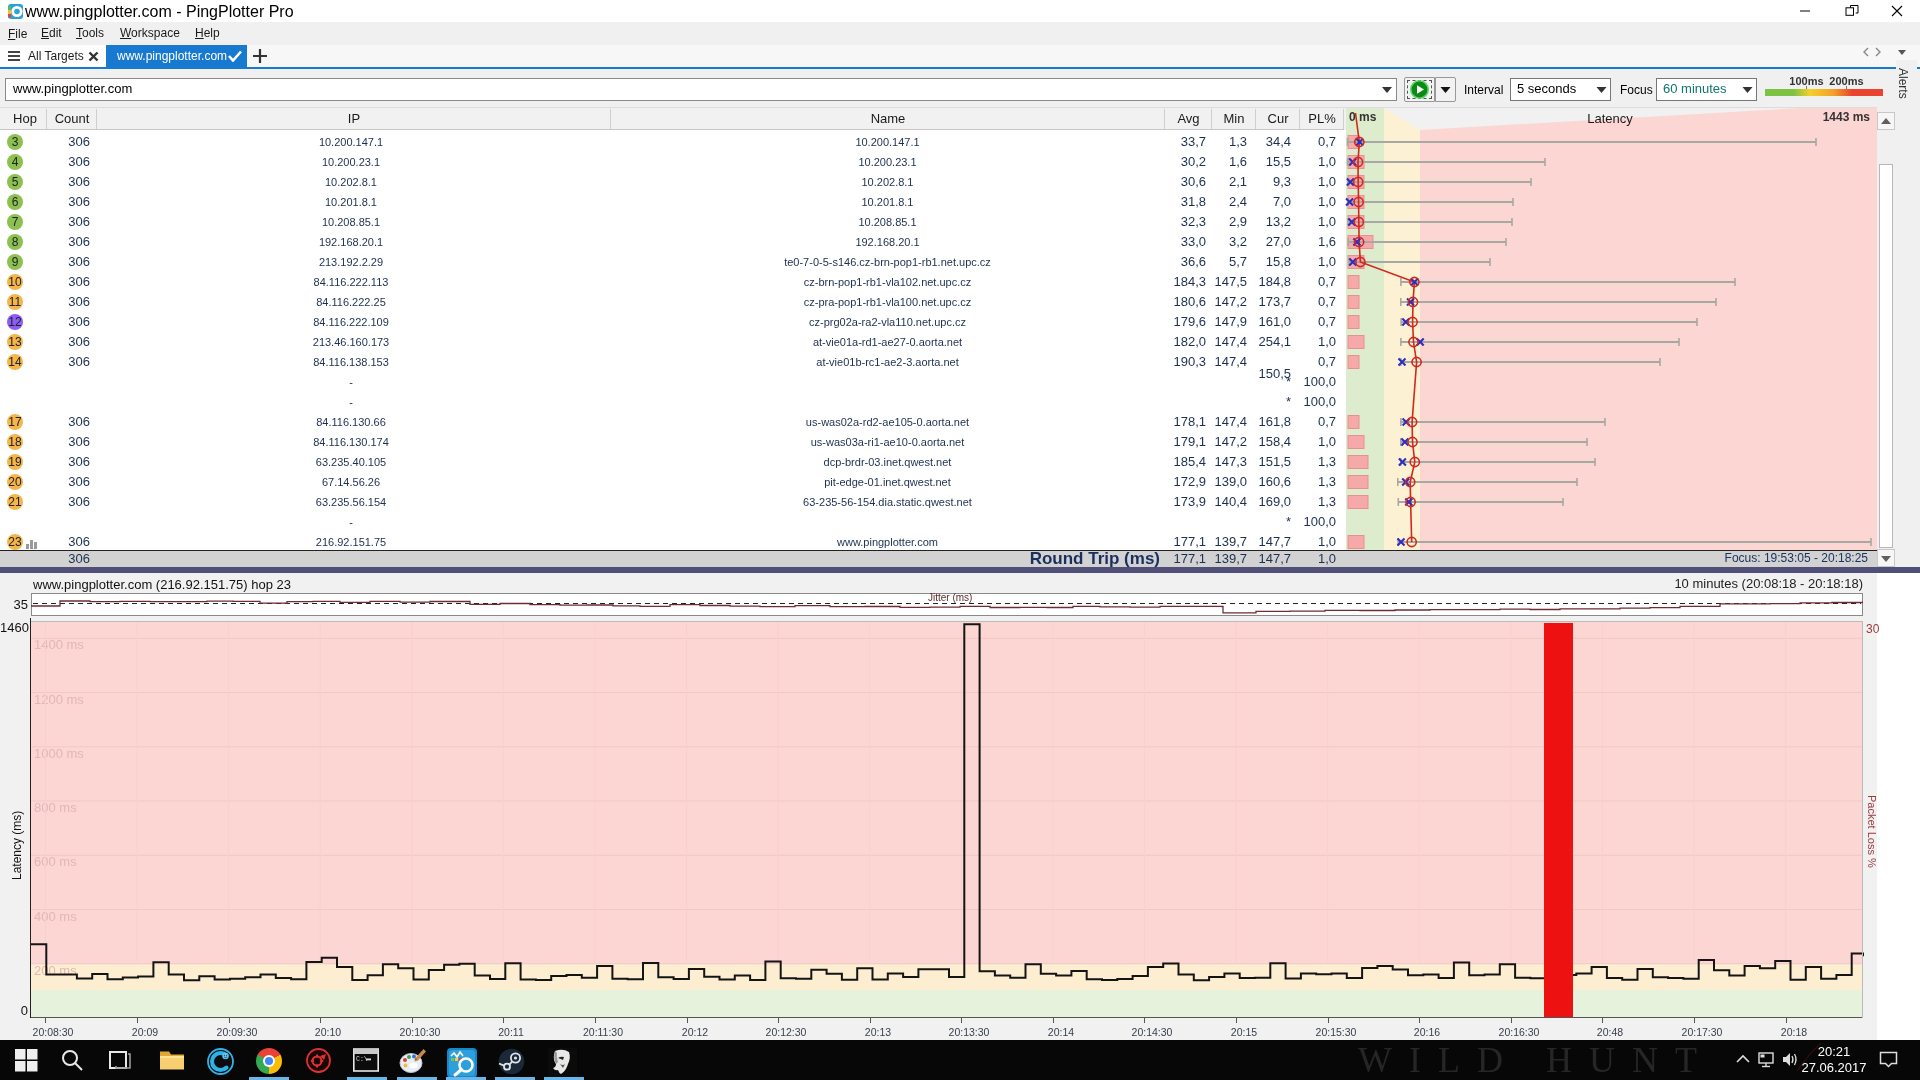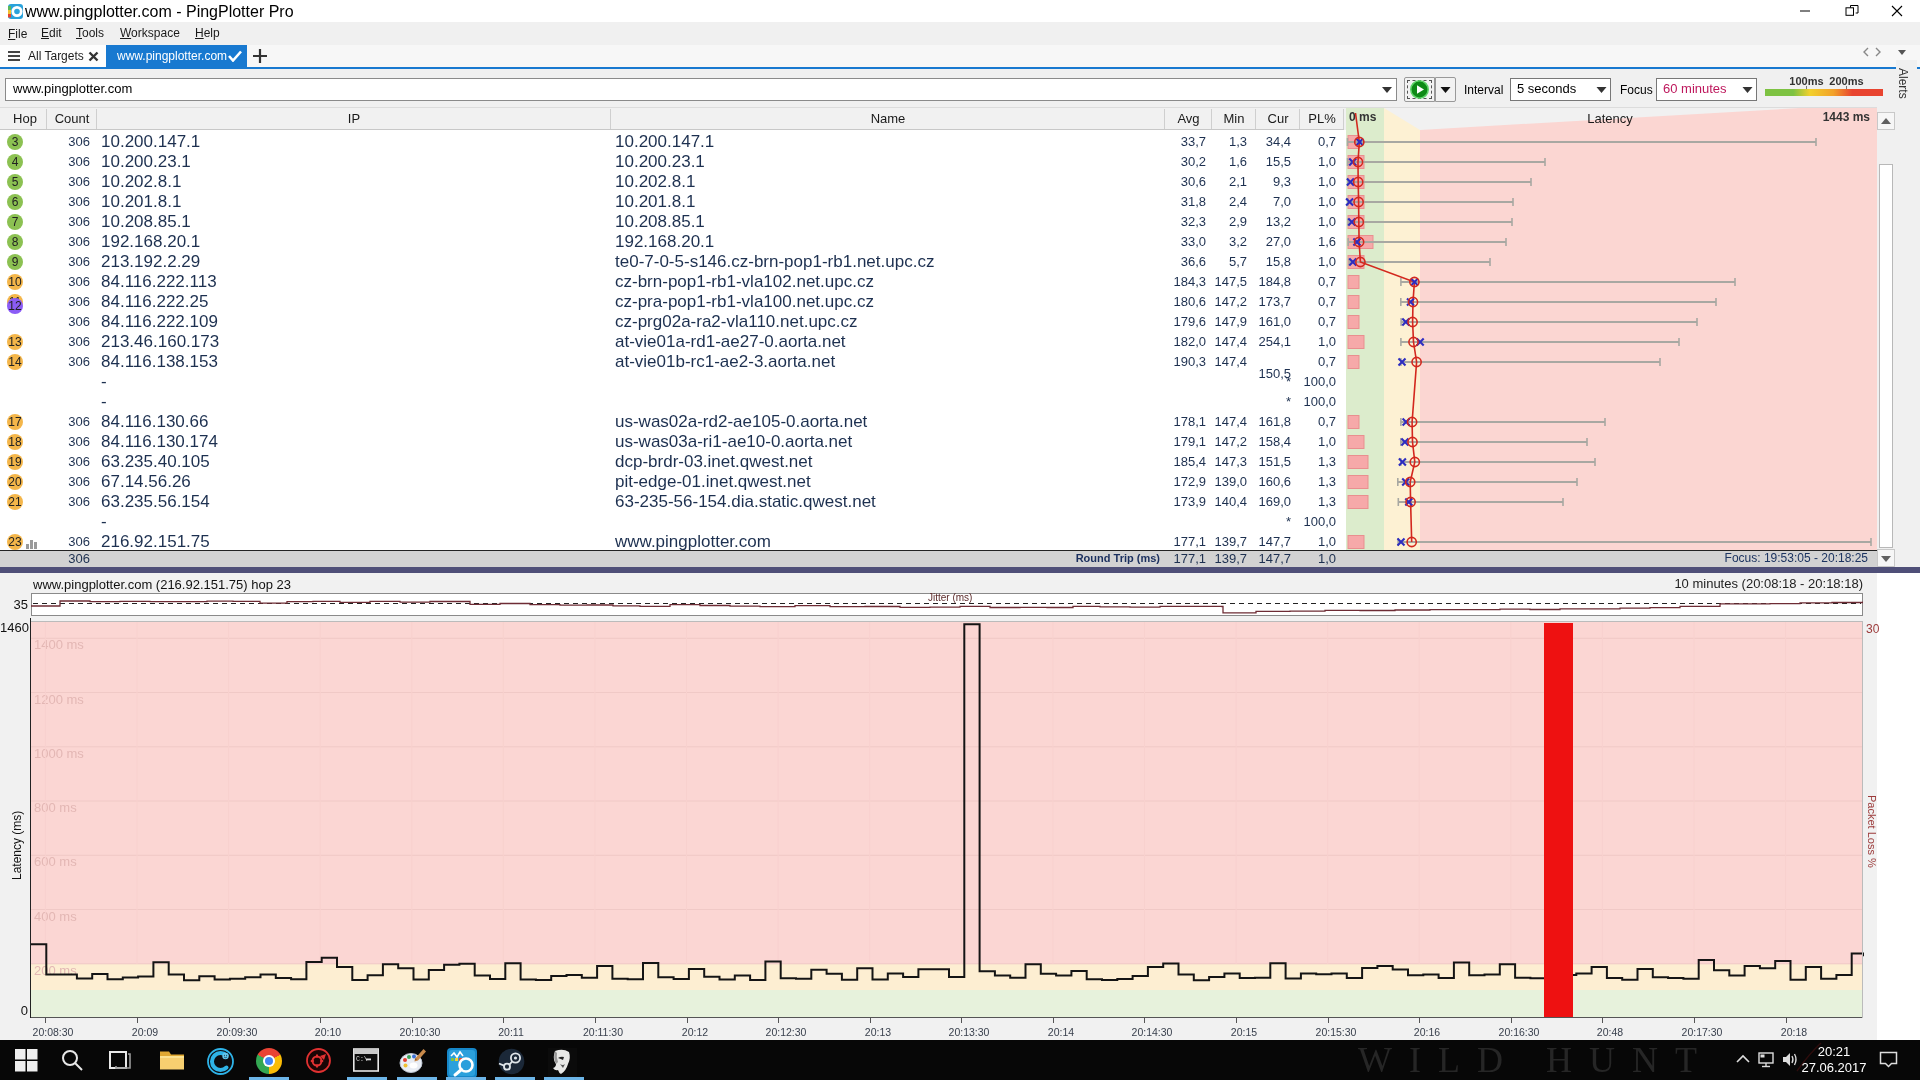--- a/index.html
+++ b/index.html
@@ -1,19 +1,19 @@
 <!DOCTYPE html>
 <html><head><meta charset="utf-8"><title>pp</title><style>
 *{margin:0;padding:0;box-sizing:border-box}
 html,body{width:1920px;height:1080px;overflow:hidden;background:#fff;
   font-family:"Liberation Sans",sans-serif;-webkit-font-smoothing:antialiased}
 .abs{position:absolute}
 .hopc{width:16px;height:16px;border-radius:50%;font-size:12px;line-height:16px;text-align:center;color:#222;font-weight:normal}
 .rcell{text-align:right;font-size:13px;color:#1d3050;line-height:20px}
-.lcell{text-align:left;font-size:17px;color:#1d3050;line-height:20px;white-space:nowrap}
+.lcell{text-align:center;font-size:11px;color:#1d3050;line-height:20px;white-space:nowrap}
 .hdr{font-size:13px;color:#1a1a1a;line-height:22px;text-align:center}
 .mitem{font-size:12px;color:#1a1a1a}
 .xlab{font-size:10.5px;color:#39404d;top:1026px;transform:translateX(-50%);white-space:nowrap}
 .tick{top:1018px;width:1px;height:5px;background:#555}
 </style></head><body>
 
 <div class="abs" style="left:0;top:0;width:1920px;height:22px;background:#fff"></div>
 <svg class="abs" style="left:8px;top:4px" width="15" height="15" viewBox="0 0 15 15">
  <rect width="15" height="15" rx="3" fill="#2aa2db"></rect>
  <rect x="0" y="2" width="3" height="4" fill="#5cb85c"></rect>
@@ -80,21 +80,21 @@
     <path d="M0.5 1 h10 l-5 6z" fill="#111"></path>
   </svg>
 <div class="abs" style="left:1464px;top:83px;font-size:12px;color:#000">Interval</div>
 <div class="abs" style="left:1510px;top:78px;width:101px;height:23px;background:#fff;border:1px solid #777"></div>
 <div class="abs" style="left:1517px;top:81px;font-size:13px;color:#000">5 seconds</div>
 <svg class="abs" style="left:1596px;top:86px" width="11" height="8">
     <path d="M0.5 1 h10 l-5 6z" fill="#333"></path>
   </svg>
 <div class="abs" style="left:1620px;top:83px;font-size:12px;color:#000">Focus</div>
 <div class="abs" style="left:1656px;top:78px;width:101px;height:23px;background:#fff;border:1px solid #777"></div>
-<div class="abs" style="left:1663px;top:81px;font-size:13px;color:#be185d">60 minutes</div>
+<div class="abs" style="left:1663px;top:81px;font-size:13px;color:#0f766e">60 minutes</div>
 <svg class="abs" style="left:1742px;top:86px" width="11" height="8">
     <path d="M0.5 1 h10 l-5 6z" fill="#333"></path>
   </svg>
 <div class="abs" style="left:1784px;top:75px;width:45px;font-size:11px;font-weight:bold;color:#333;text-align:center">100ms</div>
 <div class="abs" style="left:1824px;top:75px;width:45px;font-size:11px;font-weight:bold;color:#333;text-align:center">200ms</div>
 <div class="abs" style="left:1806px;top:86px;width:1px;height:3px;background:#777"></div>
 <div class="abs" style="left:1846px;top:86px;width:1px;height:3px;background:#777"></div>
 <div class="abs" style="left:1765px;top:89px;width:118px;height:7px;background:linear-gradient(to right,#7dc242 0%,#7dc242 24%,#f2d02c 38%,#f2a12a 58%,#e8442f 74%,#e8442f 100%)"></div>
 <div class="abs" style="left:1896px;top:60px;width:21px;height:67px;background:#f0f0f0"></div>
 <div class="abs" style="left:1910px;top:68px;font-size:12px;color:#333;transform:rotate(90deg);transform-origin:0 0;white-space:nowrap">Alerts</div>
@@ -195,21 +195,21 @@
 <div class="abs rcell" style="left:1231px;top:272px;width:60px">184,8</div>
 <div class="abs rcell" style="left:1276px;top:272px;width:60px">0,7</div>
 <div class="abs hopc" style="left:7px;top:294px;background:#f4b64a">11</div>
 <div class="abs rcell" style="left:40px;top:292px;width:50px">306</div>
 <div class="abs lcell" style="left:101px;top:292px;width:500px">84.116.222.25</div>
 <div class="abs lcell" style="left:615px;top:292px;width:545px">cz-pra-pop1-rb1-vla100.net.upc.cz</div>
 <div class="abs rcell" style="left:1146px;top:292px;width:60px">180,6</div>
 <div class="abs rcell" style="left:1187px;top:292px;width:60px">147,2</div>
 <div class="abs rcell" style="left:1231px;top:292px;width:60px">173,7</div>
 <div class="abs rcell" style="left:1276px;top:292px;width:60px">0,7</div>
-<div class="abs hopc" style="left:7px;top:298px;background:#8b5cf6">12</div>
+<div class="abs hopc" style="left:7px;top:314px;background:#8b5cf6">12</div>
 <div class="abs rcell" style="left:40px;top:312px;width:50px">306</div>
 <div class="abs lcell" style="left:101px;top:312px;width:500px">84.116.222.109</div>
 <div class="abs lcell" style="left:615px;top:312px;width:545px">cz-prg02a-ra2-vla110.net.upc.cz</div>
 <div class="abs rcell" style="left:1146px;top:312px;width:60px">179,6</div>
 <div class="abs rcell" style="left:1187px;top:312px;width:60px">147,9</div>
 <div class="abs rcell" style="left:1231px;top:312px;width:60px">161,0</div>
 <div class="abs rcell" style="left:1276px;top:312px;width:60px">0,7</div>
 <div class="abs hopc" style="left:7px;top:334px;background:#f4b64a">13</div>
 <div class="abs rcell" style="left:40px;top:332px;width:50px">306</div>
 <div class="abs lcell" style="left:101px;top:332px;width:500px">213.46.160.173</div>
@@ -408,21 +408,21 @@
 <div class="abs" style="left:1879px;top:164px;width:14px;height:384px;background:#fff;border:1px solid #b8b8b8"></div>
 <div class="abs" style="left:1877px;top:549px;width:18px;height:18px;background:#f6f6f6;border:1px solid #c8c8c8"></div>
 <svg class="abs" style="left:1881px;top:555px" width="10" height="7">
     <path d="M5 7 L10 1 H0z" fill="#606060"></path>
   </svg>
 
 <div class="abs" style="left:1895px;top:107px;width:25px;height:460px;background:#f0f0f0"></div>
 
 <div class="abs" style="left:0;top:550px;width:1877px;height:17px;background:#d2d2d2;border-top:1px solid #222"></div>
 <div class="abs rcell" style="left:40px;top:549px;width:50px;font-weight:normal">306</div>
-<div class="abs" style="left:960px;top:549px;width:200px;text-align:right;font-size:11px;font-weight:bold;color:#1a2f5e;line-height:19px">Round Trip (ms)</div>
+<div class="abs" style="left:960px;top:549px;width:200px;text-align:right;font-size:17px;font-weight:bold;color:#1a2f5e;line-height:19px">Round Trip (ms)</div>
 <div class="abs rcell" style="left:1146px;top:549px;width:60px">177,1</div>
 <div class="abs rcell" style="left:1187px;top:549px;width:60px">139,7</div>
 <div class="abs rcell" style="left:1231px;top:549px;width:60px">147,7</div>
 <div class="abs rcell" style="left:1276px;top:549px;width:60px">1,0</div>
 <div class="abs" style="left:1568px;top:550px;width:300px;text-align:right;font-size:12px;color:#1c3461;line-height:17px">Focus: 19:53:05 - 20:18:25</div>
 
 <div class="abs" style="left:0;top:567px;width:1920px;height:6px;background:#4f4f78"></div>
 
 <div class="abs" style="left:0;top:573px;width:1920px;height:467px;background:#f1f1f1"></div>
 <div class="abs" style="left:1877px;top:573px;width:43px;height:467px;background:#fff"></div>

